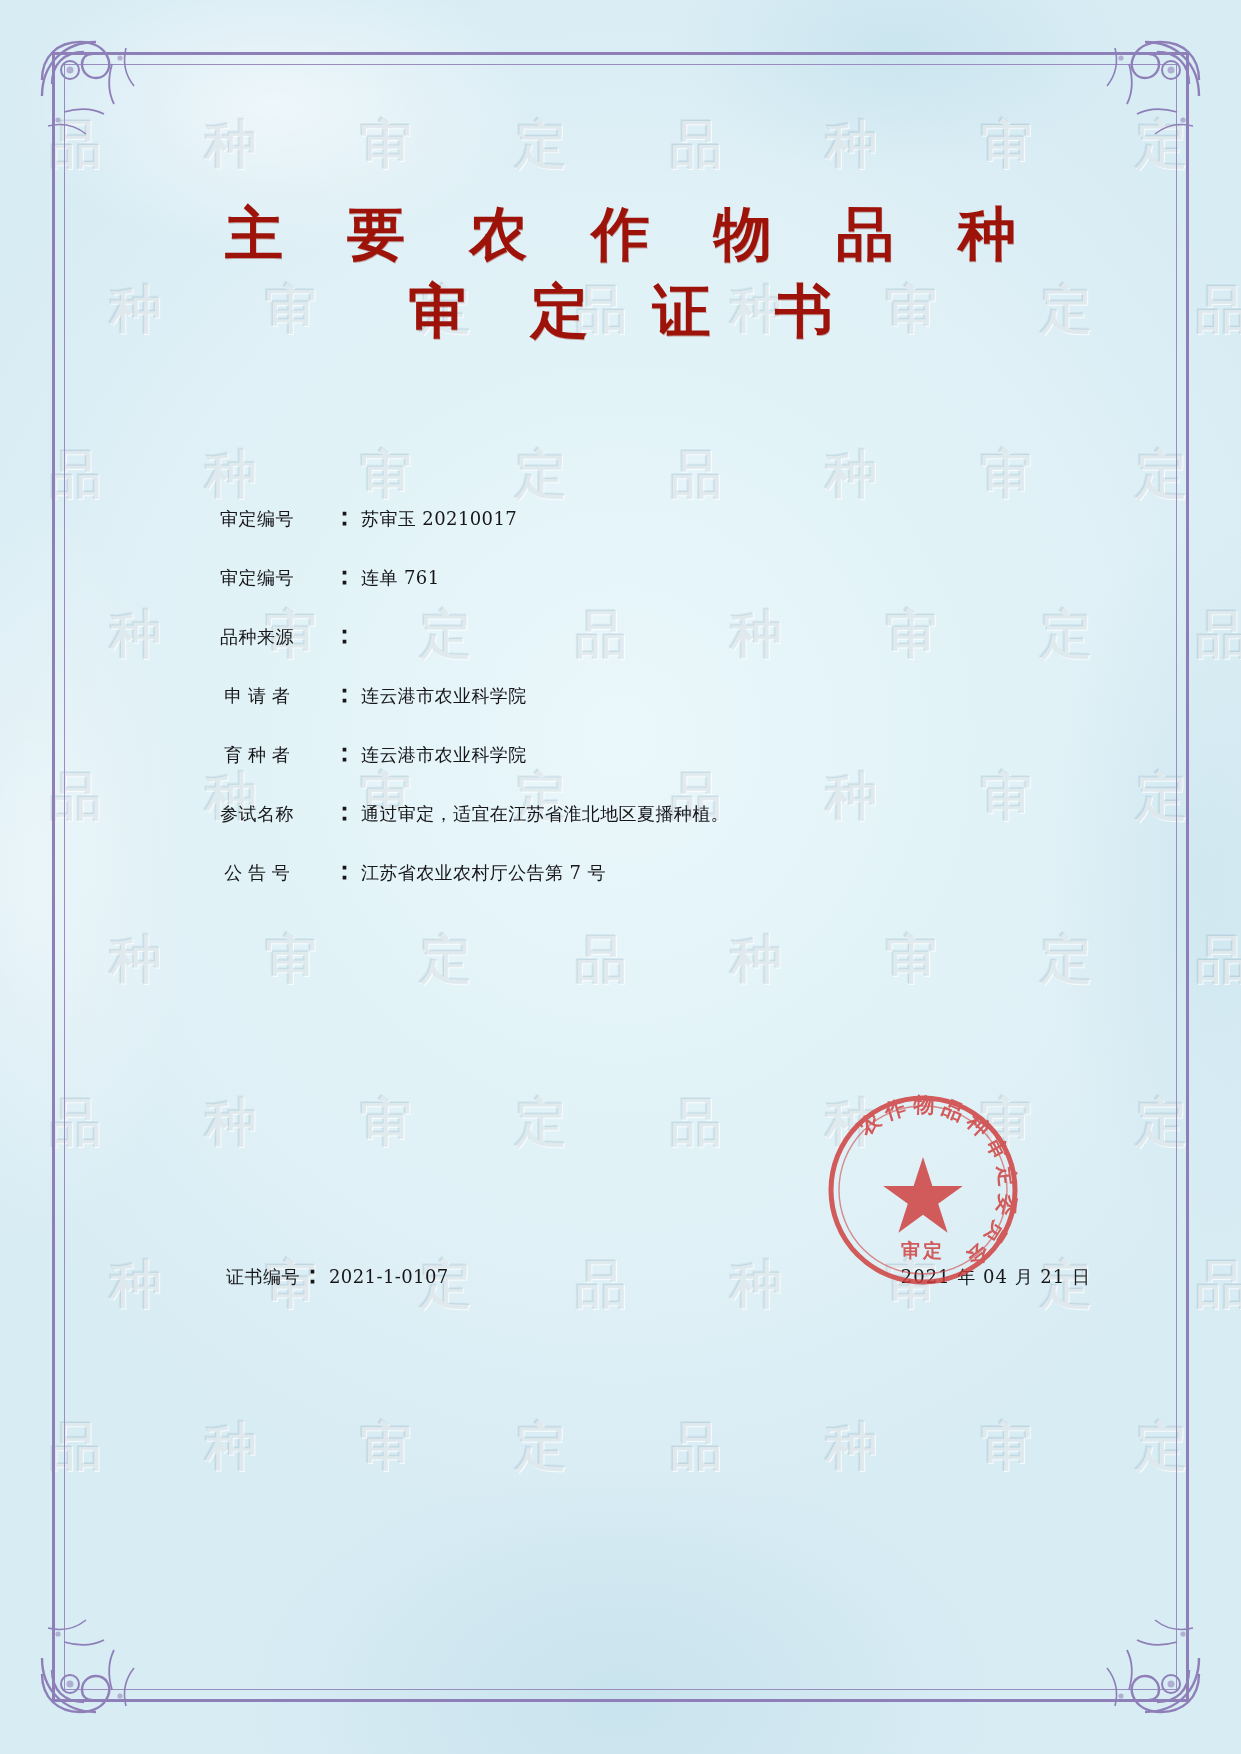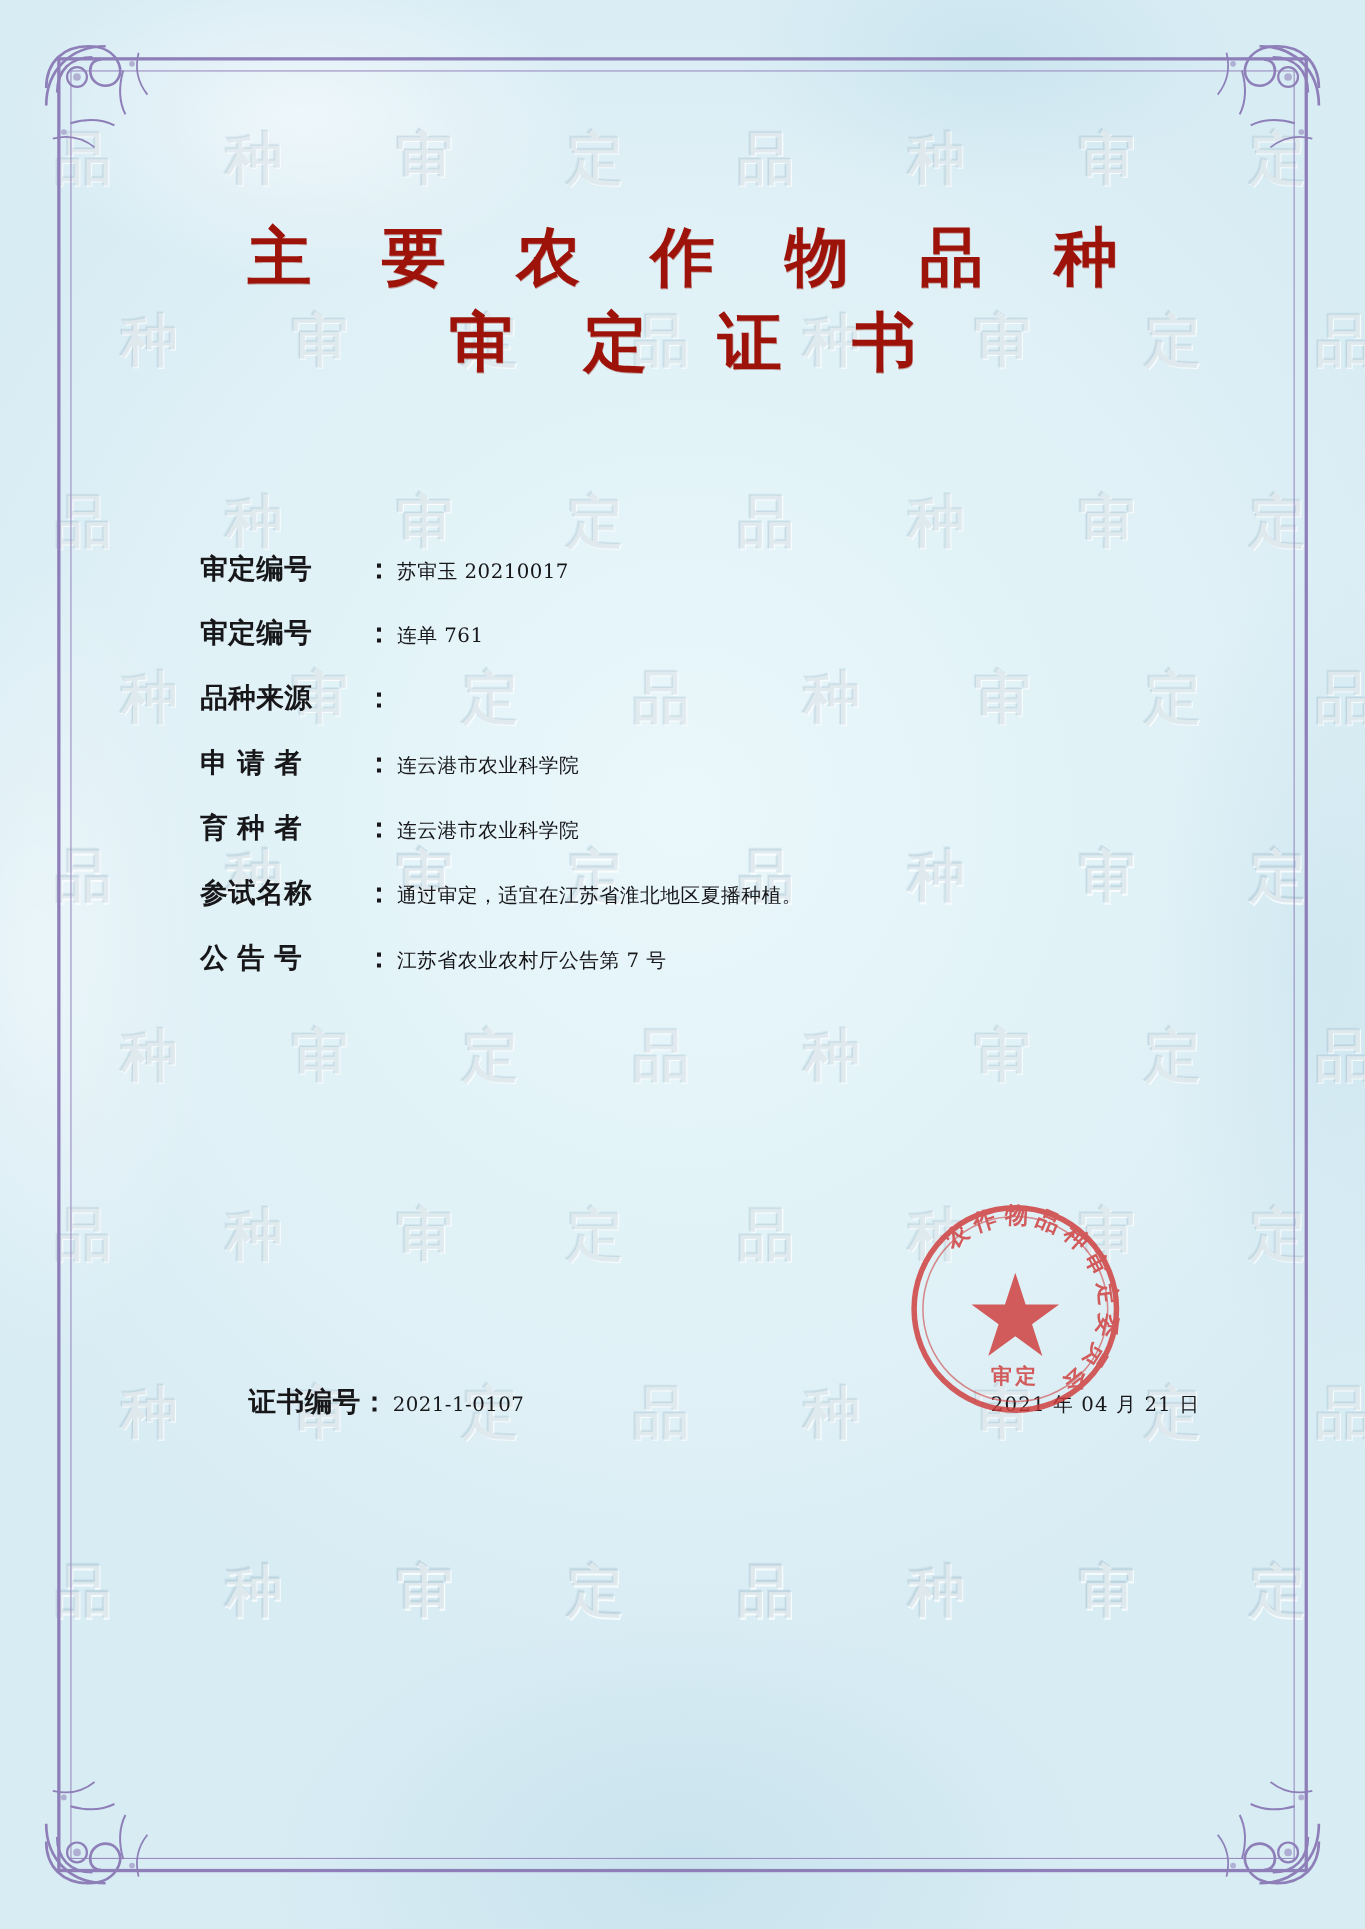--- a/index.html
+++ b/index.html
@@ -121,24 +121,25 @@
   .field-row {
     display: flex;
     align-items: baseline;
     margin-bottom: 26px;
     font-size: 25px;
     color: #17171a;
   }
   .field-label {
     width: 150px;
     flex: 0 0 150px;
-    font-weight: 700;
+    font-weight: 400;
     letter-spacing: 0.5px;
     white-space: nowrap;
-    font-size: 25px;
+    font-size: 18px;
+    text-align: center;
   }
   .field-label.spaced {
     letter-spacing: 0;
   }
   .field-colon {
     flex: 0 0 auto;
     font-weight: 600;
     margin-right: 4px;
   }
   .field-value {

